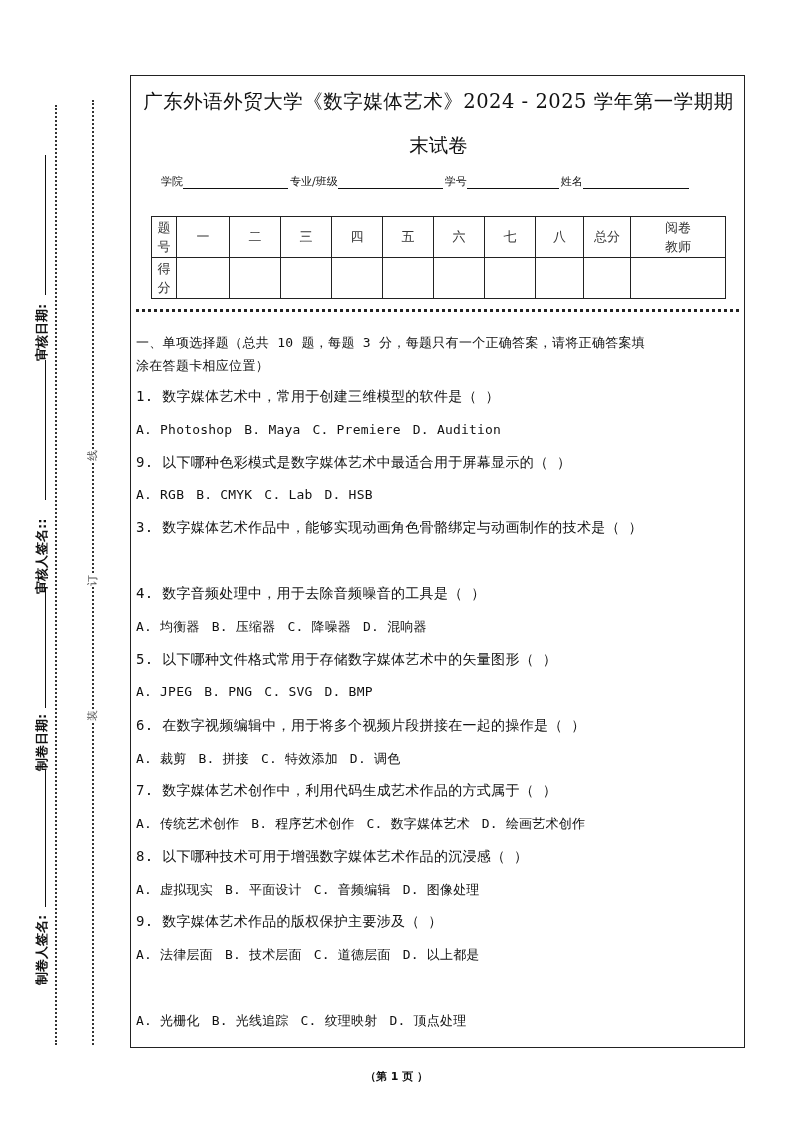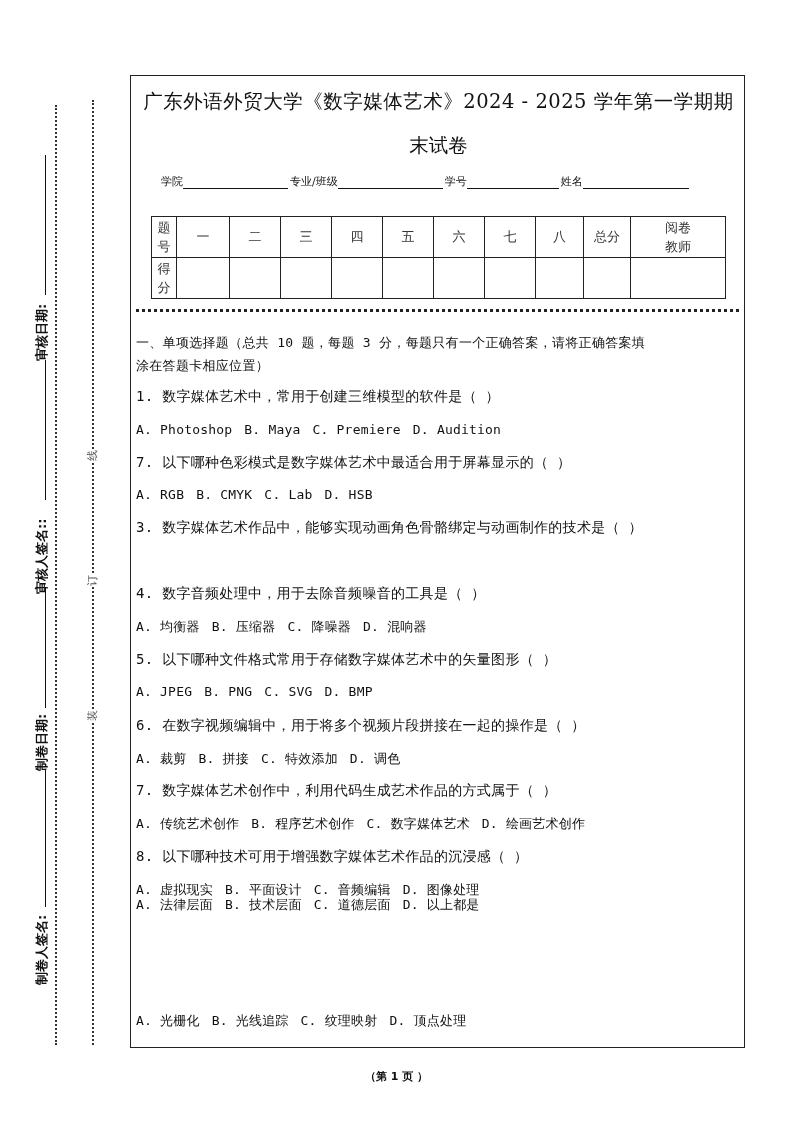--- a/index.html
+++ b/index.html
@@ -97,21 +97,21 @@
   <div class="section-head">
     <div>一、单项选择题（总共 10 题，每题 3 分，每题只有一个正确答案，请将正确答案填</div>
     <div>涂在答题卡相应位置）</div>
   </div>
 
   <div class="q" style="top:312px;">1. 数字媒体艺术中，常用于创建三维模型的软件是（  ）</div>
   <div class="opt" style="top:346px;">
     <span>A. Photoshop</span><span>B. Maya</span><span>C. Premiere</span><span>D. Audition</span>
   </div>
 
-  <div class="q" style="top:378px;">7. 以下哪种色彩模式是数字媒体艺术中最适合用于屏幕显示的（  ）</div>
+  <div class="q" style="top:378px;">9. 以下哪种色彩模式是数字媒体艺术中最适合用于屏幕显示的（  ）</div>
   <div class="opt" style="top:411px;">
     <span>A. RGB</span><span>B. CMYK</span><span>C. Lab</span><span>D. HSB</span>
   </div>
 
   <div class="q" style="top:443px;">3. 数字媒体艺术作品中，能够实现动画角色骨骼绑定与动画制作的技术是（  ）</div>
 
   <div class="q" style="top:509px;">4. 数字音频处理中，用于去除音频噪音的工具是（  ）</div>
   <div class="opt" style="top:542px;">
     <span>A. 均衡器</span><span>B. 压缩器</span><span>C. 降噪器</span><span>D. 混响器</span>
   </div>
@@ -129,21 +129,22 @@
   <div class="q" style="top:706px;">7. 数字媒体艺术创作中，利用代码生成艺术作品的方式属于（  ）</div>
   <div class="opt" style="top:739px;">
     <span>A. 传统艺术创作</span><span>B. 程序艺术创作</span><span>C. 数字媒体艺术</span><span>D. 绘画艺术创作</span>
   </div>
 
   <div class="q" style="top:772px;">8. 以下哪种技术可用于增强数字媒体艺术作品的沉浸感（  ）</div>
   <div class="opt" style="top:805px;">
     <span>A. 虚拟现实</span><span>B. 平面设计</span><span>C. 音频编辑</span><span>D. 图像处理</span>
   </div>
 
-  <div class="opt" style="top:820px;">
+  <div class="q" style="top:837px;">9. 数字媒体艺术作品的版权保护主要涉及（  ）</div>
+  <div class="opt" style="top:870px;">
     <span>A. 法律层面</span><span>B. 技术层面</span><span>C. 道德层面</span><span>D. 以上都是</span>
   </div>
 
   <div class="opt" style="top:936px;">
     <span>A. 光栅化</span><span>B. 光线追踪</span><span>C. 纹理映射</span><span>D. 顶点处理</span>
   </div>
 </div>
 
 <div class="footer">（第 1 页 ）</div>
 

